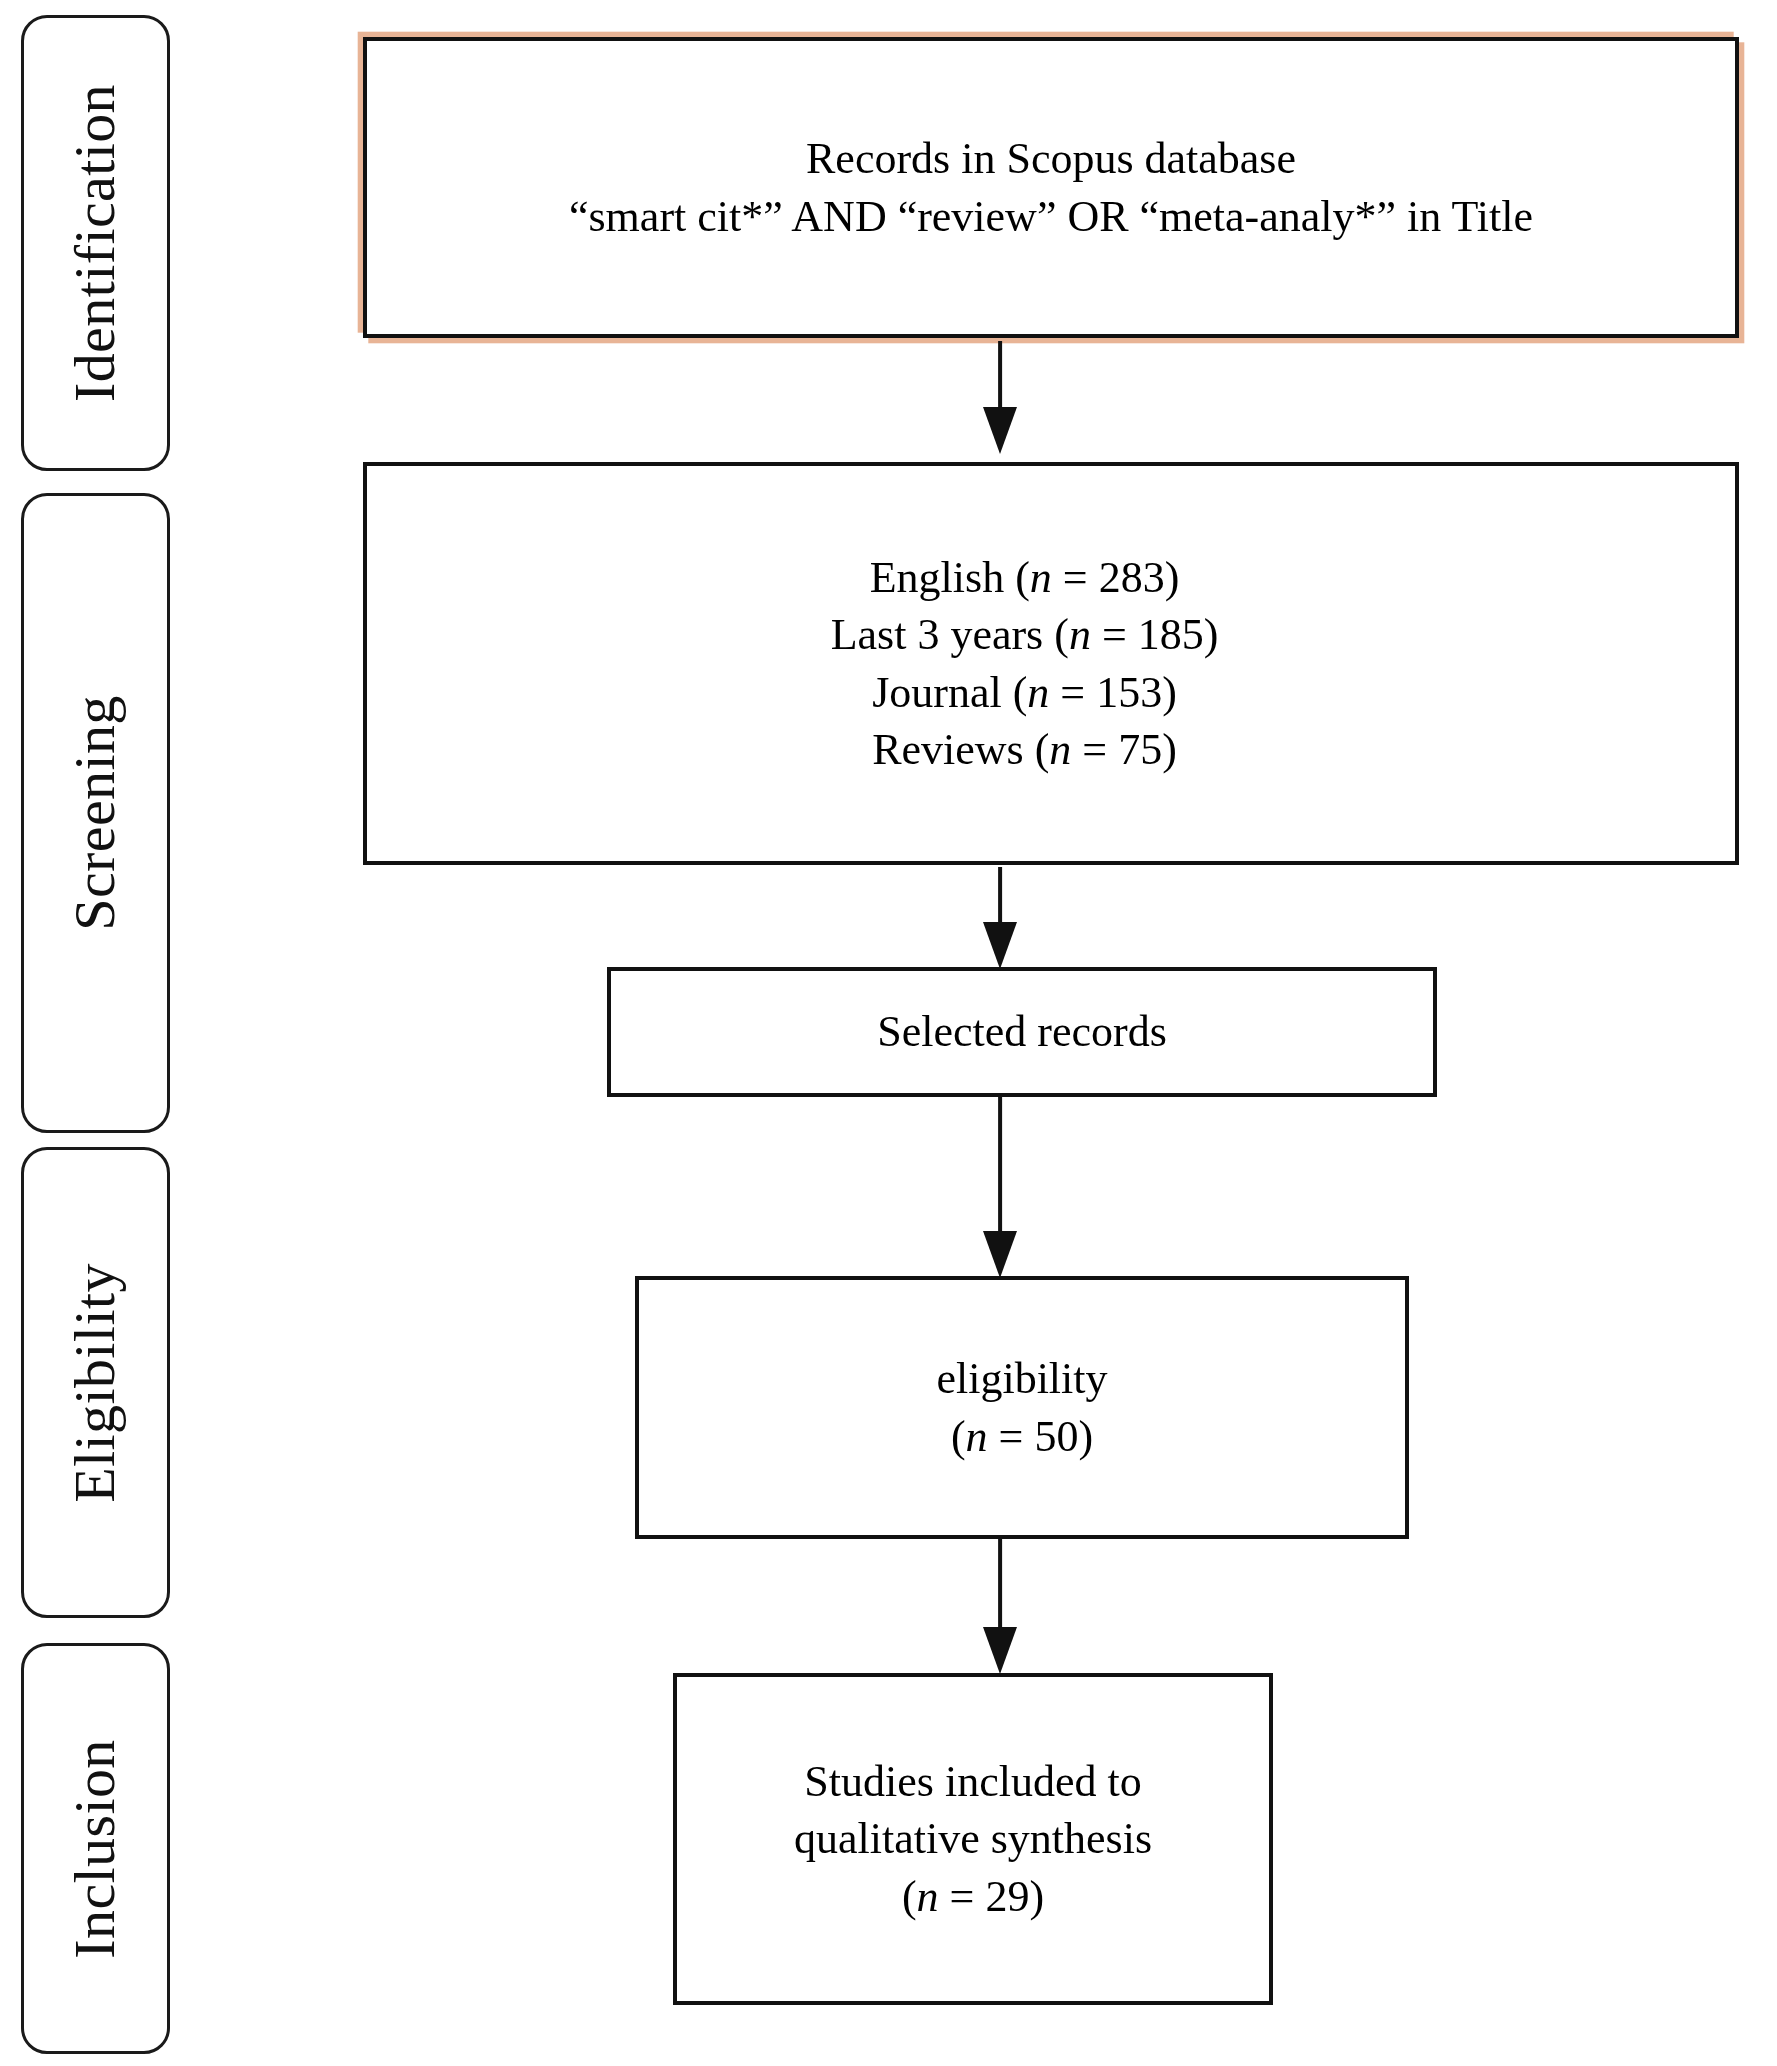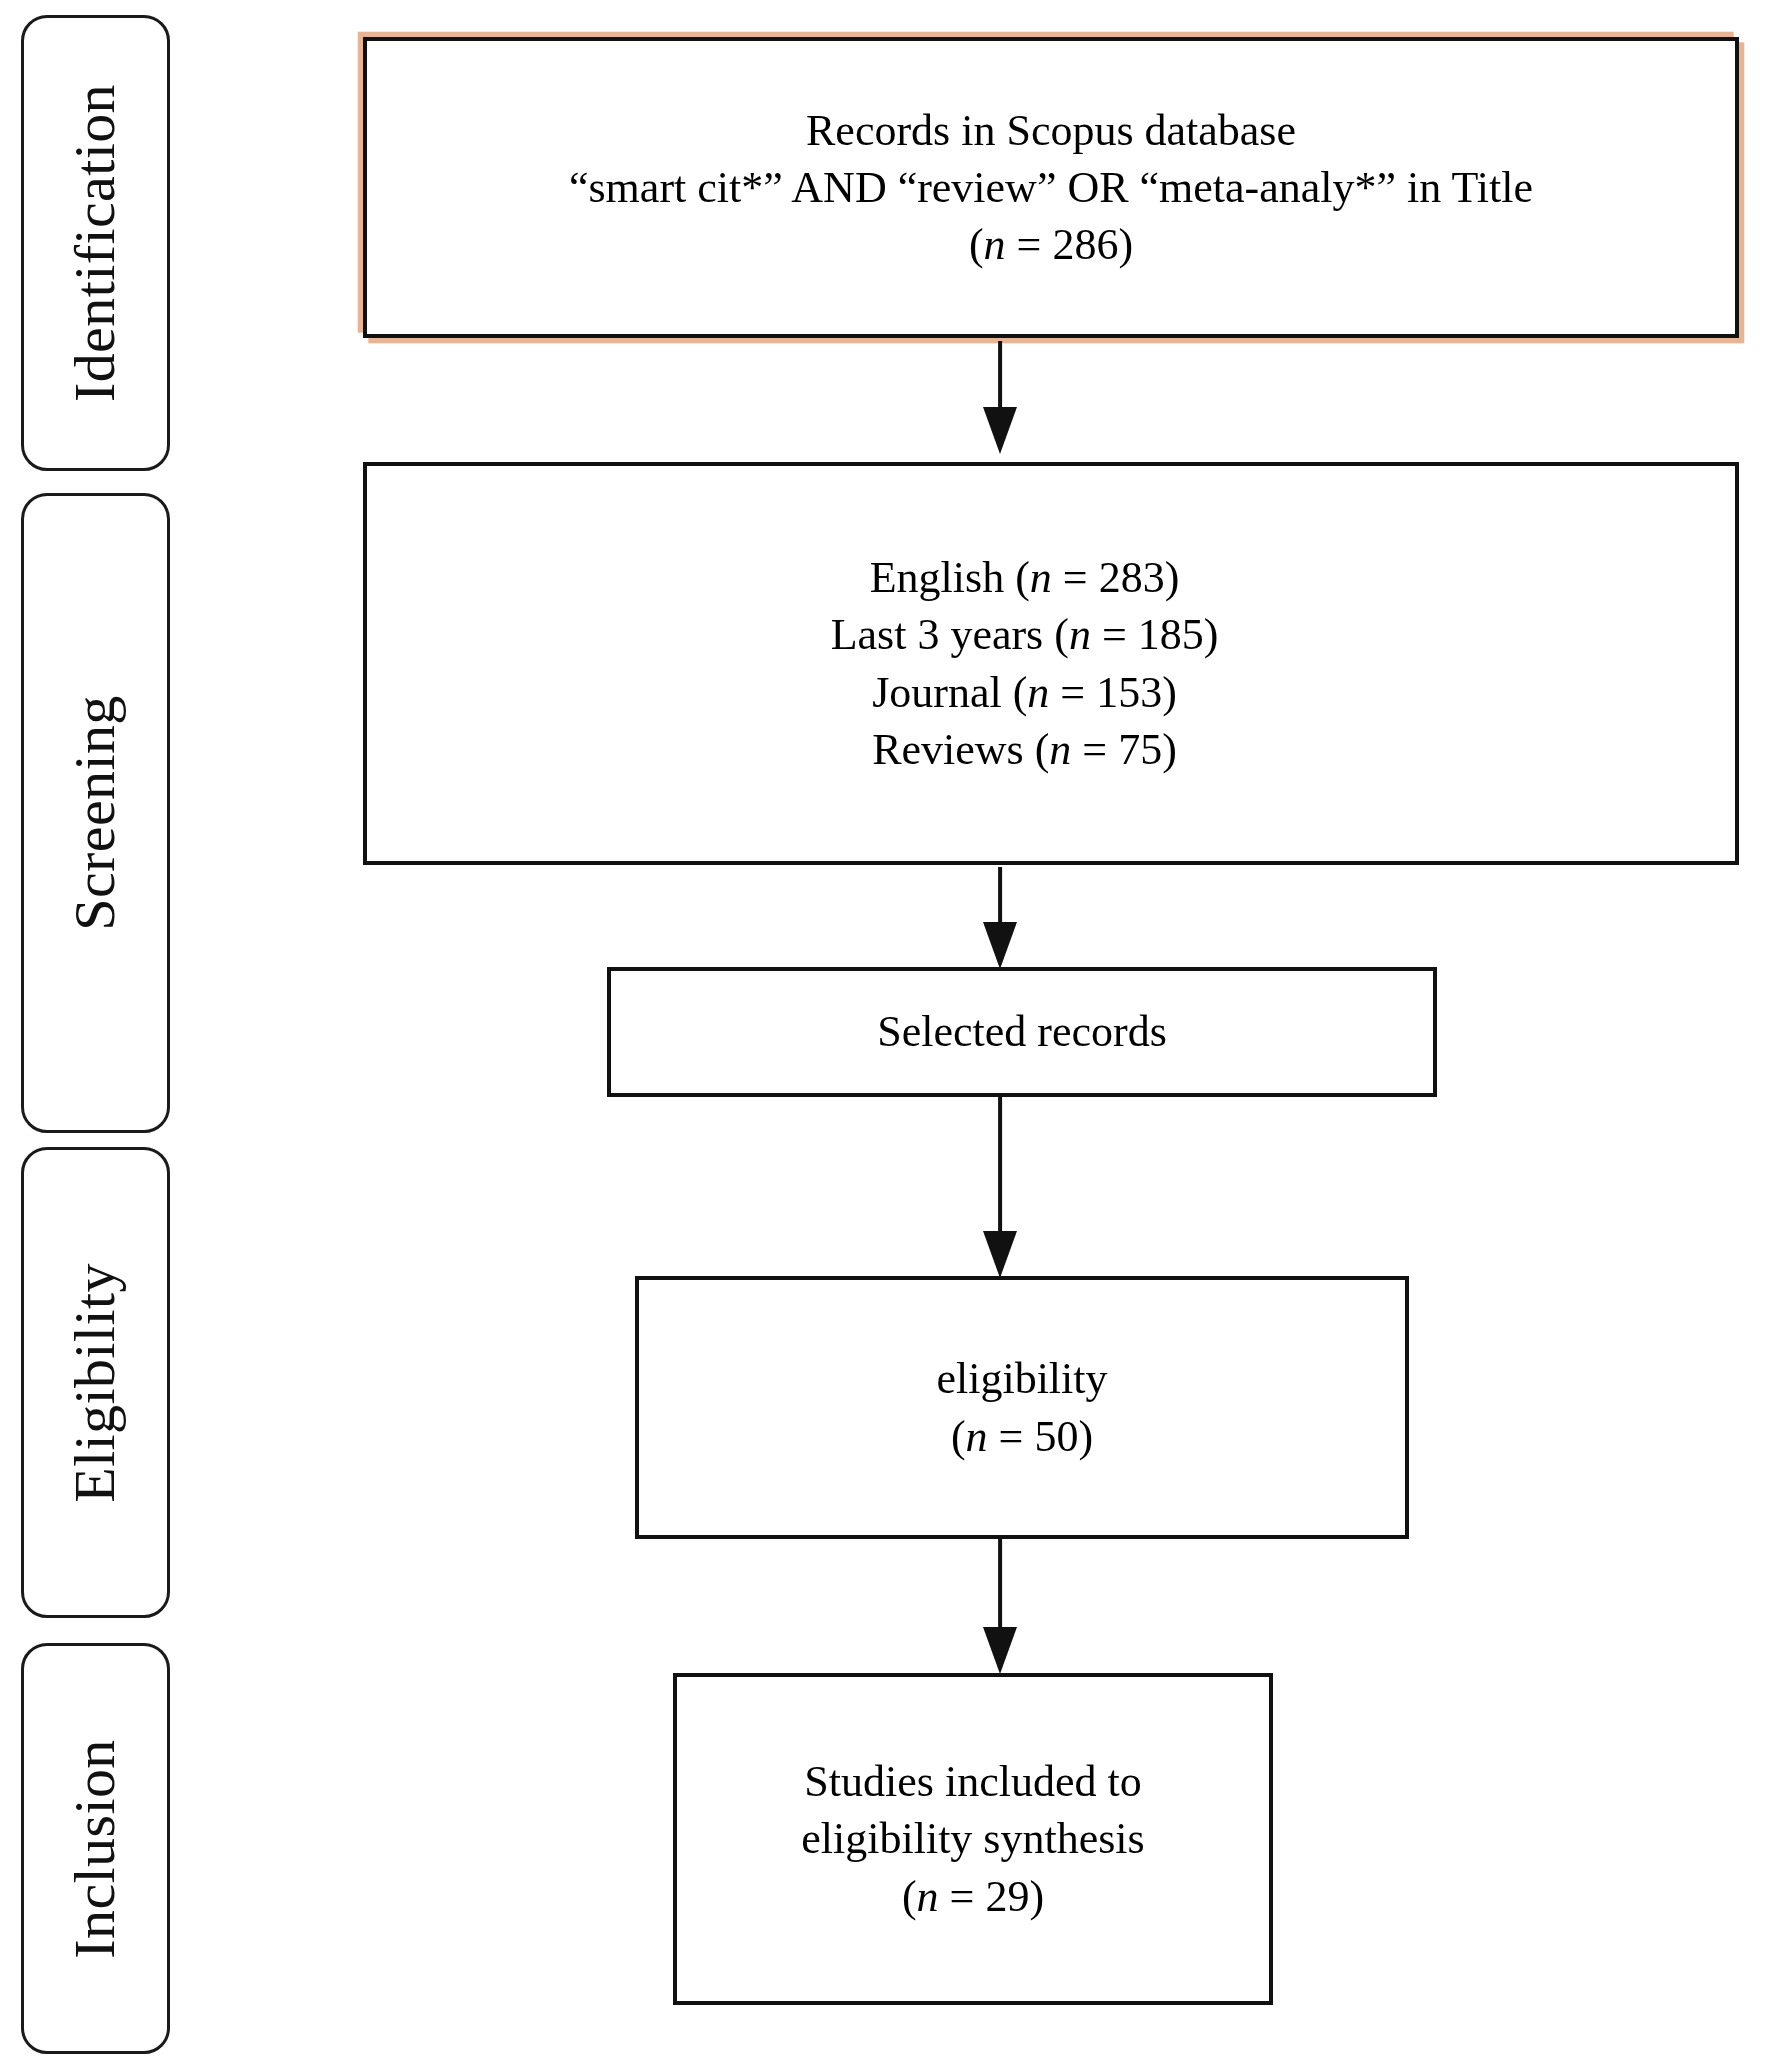--- a/index.html
+++ b/index.html
@@ -112,21 +112,20 @@
   </div>
 
   <div class="stage" style="top:1643px;height:411px;">
     <span class="stage-label">Inclusion</span>
   </div>
 
   <div class="fbox accent" style="left:363px;top:37px;width:1376px;height:301px;">
     <div class="fbox-inner">
       <div class="fline">Records in Scopus database</div>
       <div class="fline">“smart cit*” AND “review” OR “meta-analy*” in Title</div>
-      <div class="fline">(<span class="ital">n</span> = 286)</div>
     </div>
   </div>
 
   <div class="arrow" style="left:1000px;top:341px;height:113px;">
     <div class="shaft" style="height:68px;"></div>
     <div class="head"></div>
   </div>
 
   <div class="fbox" style="left:363px;top:462px;width:1376px;height:403px;">
     <div class="fbox-inner" style="margin-left:-53px;">
@@ -161,19 +160,19 @@
   </div>
 
   <div class="arrow" style="left:1000px;top:1539px;height:135px;">
     <div class="shaft" style="height:91px;"></div>
     <div class="head"></div>
   </div>
 
   <div class="fbox" style="left:673px;top:1673px;width:600px;height:332px;">
     <div class="fbox-inner">
       <div class="fline">Studies included to</div>
-      <div class="fline">eligibility synthesis</div>
+      <div class="fline">qualitative synthesis</div>
       <div class="fline">(<span class="ital">n</span> = 29)</div>
     </div>
   </div>
 
 </div>
 
 
 </body></html>

